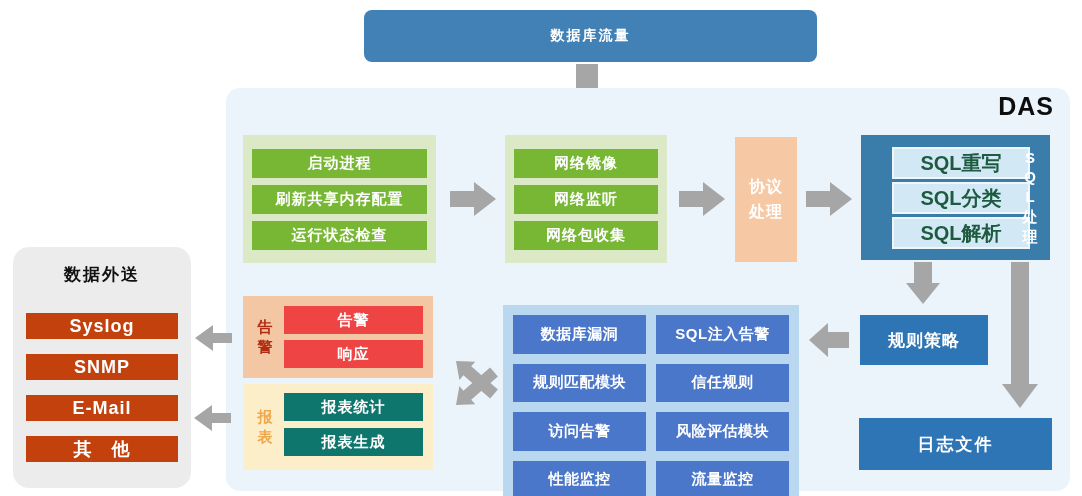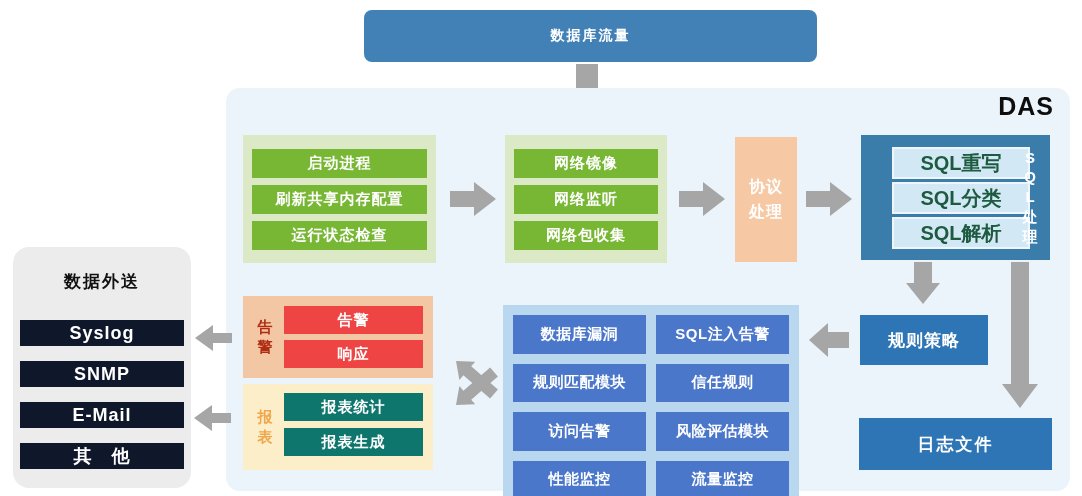--- a/index.html
+++ b/index.html
@@ -55,23 +55,23 @@
     font-weight:bold;font-size:15px;line-height:1.2;}
   .alert-grp .vlabel{color:#b02d12;}
   .report-grp .vlabel{color:#efa74b;}
   .hitem{position:absolute;left:41px;width:139px;height:28px;font-size:15px;letter-spacing:1px;}
   .alert-grp .hitem{background:#ef4444;}
   .report-grp .hitem{background:#0f766e;}
 
   
   .panel{left:13px;top:247px;width:178px;height:241px;background:#ececec;border-radius:16px;
     display:flex;flex-direction:column;align-items:center;}
-  .panel-title{margin-top:23px;font-size:17px;font-weight:bold;color:#111;letter-spacing:2px;}
+  .panel-title{margin-top:16px;font-size:17px;font-weight:bold;color:#111;letter-spacing:2px;}
   .panel-list{margin-top:27px;display:flex;flex-direction:column;gap:15px;}
-  .panel-item{width:164px;height:26px;background:#0f172a;font-size:18px;letter-spacing:1px;}
+  .panel-item{width:152px;height:26px;background:#c2410c;font-size:18px;letter-spacing:1px;}
 
   svg.arrow{position:absolute;display:block;}
   svg.arrow polygon{fill:#a6a6a6;}
 </style>
 </head>
 <body>
 
 <div id="canvas">
 
   <div class="abs flexc wbold traffic">数据库流量</div>

